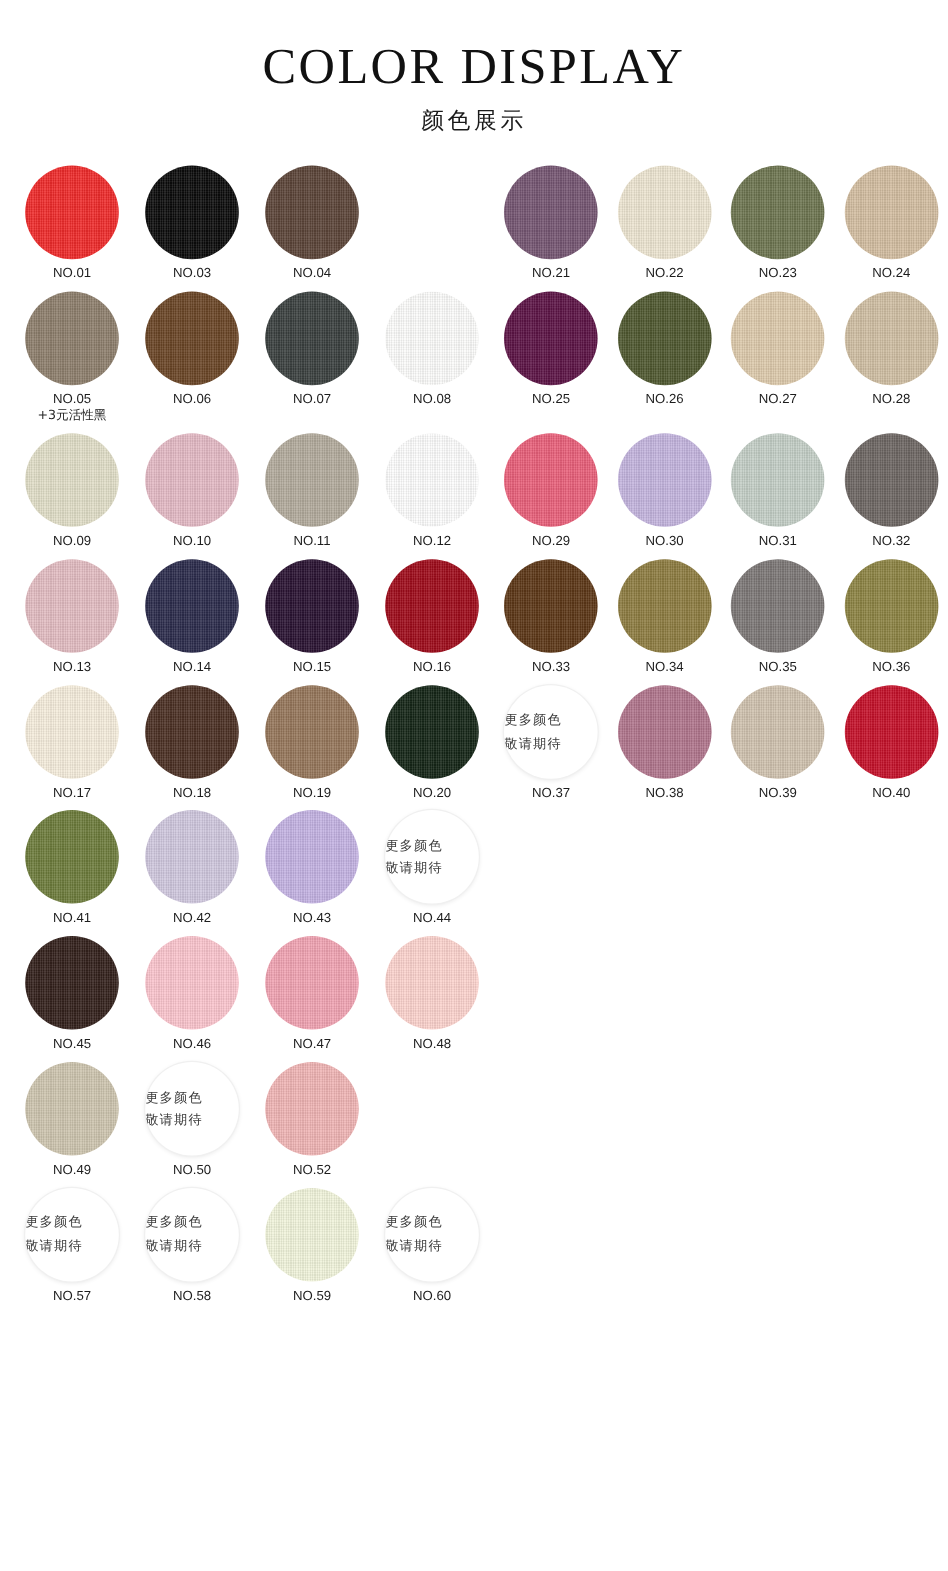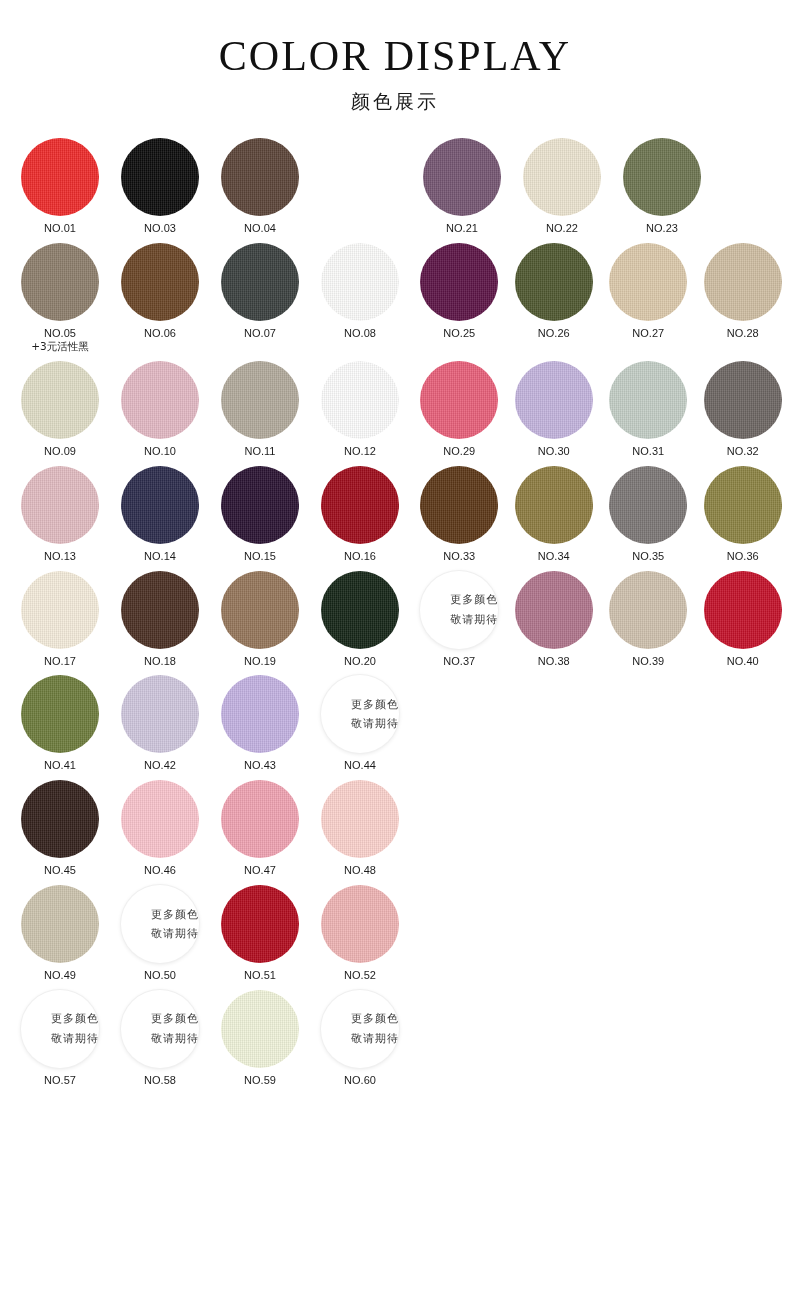--- a/index.html
+++ b/index.html
@@ -66,21 +66,21 @@
     margin-bottom: 7px;
   }
   .disc {
     width: 78px;
     height: 78px;
     border-radius: 50%;
     position: relative;
     overflow: hidden;
     display: flex;
     flex-direction: column;
-    align-items: flex-end;
+    align-items: flex-start;
     justify-content: center;
   }
   
   .disc::after {
     content: "";
     position: absolute;
     inset: 0;
     border-radius: 50%;
     background-image:
       repeating-linear-gradient(90deg, rgba(255,255,255,0.085) 0 1px, rgba(0,0,0,0.05) 1px 2px),
@@ -150,20 +150,24 @@
           <div class="label">NO.21</div>
         </div>
         <div class="swatch">
           <div class="disc" style="background: rgb(236, 228, 208);"></div>
           <div class="label">NO.22</div>
         </div>
         <div class="swatch">
           <div class="disc" style="background: rgb(109, 117, 80);"></div>
           <div class="label">NO.23</div>
         </div>
+        <div class="swatch">
+          <div class="disc" style="background: rgb(210, 189, 160);"></div>
+          <div class="label">NO.24</div>
+        </div>
       </div>
     </div>
     <div class="swatch-row">
       <div class="group-left">
         <div class="swatch">
           <div class="disc" style="background: rgb(141, 126, 108);"></div>
           <div class="label">NO.05</div>
           <div class="sublabel">+3元活性黑</div>
         </div>
         <div class="swatch">
@@ -367,24 +371,20 @@
           <div class="label">NO.49</div>
         </div>
         <div class="swatch">
           <div class="disc placeholder">
             <div class="ph-text">更多颜色</div>
             <div class="ph-text">敬请期待</div>
           </div>
           <div class="label">NO.50</div>
         </div>
         <div class="swatch">
-          <div class="disc" style="background: rgb(178, 12, 30);"></div>
-          <div class="label">NO.51</div>
-        </div>
-        <div class="swatch">
           <div class="disc" style="background: rgb(239, 180, 180);"></div>
           <div class="label">NO.52</div>
         </div>
       </div>
       <div class="group-right"></div>
     </div>
     <div class="swatch-row">
       <div class="group-right"></div>
     </div>
     <div class="swatch-row">

